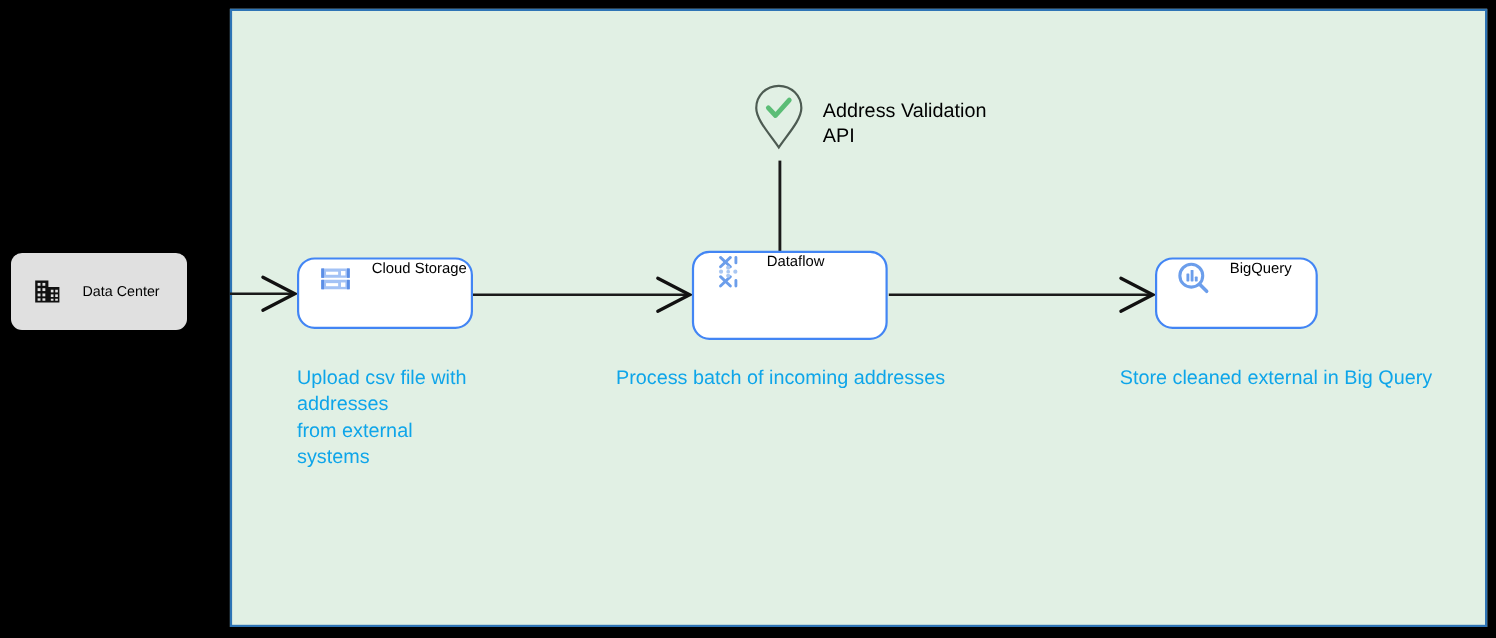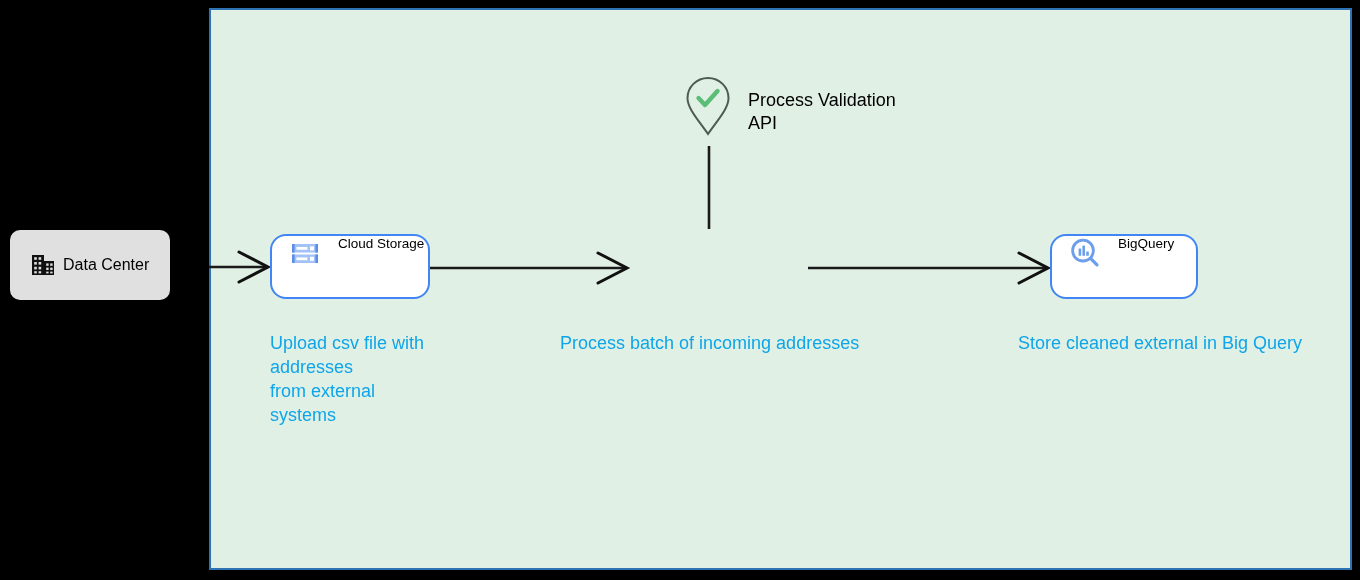--- a/index.html
+++ b/index.html
@@ -7,21 +7,21 @@
        font-family:"Liberation Sans",sans-serif;color:#000;}
   #stage{position:absolute;left:0;top:0;width:1360px;height:580px;}
 
   .panel{position:absolute;left:209px;top:8px;width:1143px;height:562px;
          background:#e1f0e4;border:2px solid #2e74b5;box-sizing:border-box;}
 
   .dc-box{position:absolute;left:10px;top:230px;width:160px;height:70px;
           background:#e0e0e0;border-radius:10px;box-sizing:border-box;
           display:flex;align-items:center;}
   .dc-icon{margin-left:19px;width:28px;height:28px;flex:none;}
-  .dc-label{margin-left:6px;font-size:16px;color:#000;line-height:1.2;}
+  .dc-label{margin-left:18px;font-size:13px;color:#000;line-height:1.2;}
 
   .node{position:absolute;background:#ffffff;border:2px solid #4285f4;
         border-radius:16px;box-sizing:border-box;display:flex;align-items:flex-start;}
   .node .nicon{flex:none;width:34px;height:34px;margin-left:16px;}
   .node .nlabel{margin-left:16px;font-size:13.5px;color:#000;white-space:nowrap;}
 
   #node-storage{left:270px;top:234px;width:160px;height:65px;}
   #node-dataflow{left:629px;top:228px;width:178px;height:81px;}
   #node-bigquery{left:1050px;top:234px;width:148px;height:65px;}
 
@@ -90,21 +90,21 @@
     </span>
     <span class="dc-label">Data Center</span>
   </div>
 
   <span class="pin">
     <svg viewBox="0 0 46 60" width="46" height="60">
       <path d="M23 2 C11.5 2 2.5 11 2.5 22.2 C2.5 33 15 46 23 58 C31 46 43.5 33 43.5 22.2 C43.5 11 34.5 2 23 2 Z" fill="none" stroke="#4d5b52" stroke-width="2"></path>
       <polyline points="13.5,22 20,29 32.5,15" fill="none" stroke="#5bbd76" stroke-width="4.4" stroke-linecap="round" stroke-linejoin="round"></polyline>
     </svg>
   </span>
-  <div class="api-label">Process Validation
+  <div class="api-label">Address Validation
 API</div>
 
   <div class="node" id="node-storage">
     <span class="nicon">
       <svg viewBox="0 0 34 34" width="34" height="34">
         <g>
           <rect x="4" y="8" width="26" height="8.6" rx="1" fill="#a3c2f5"></rect>
           <rect x="4" y="8" width="2.6" height="8.6" fill="#5b8ee6"></rect>
           <rect x="27.4" y="8" width="2.6" height="8.6" fill="#5b8ee6"></rect>
           <rect x="8.4" y="11" width="11" height="2.8" fill="#ffffff"></rect>
@@ -115,20 +115,42 @@
           <rect x="4" y="18.4" width="2.6" height="8.6" fill="#5b8ee6"></rect>
           <rect x="27.4" y="18.4" width="2.6" height="8.6" fill="#5b8ee6"></rect>
           <rect x="8.4" y="21.4" width="11" height="2.8" fill="#ffffff"></rect>
           <rect x="22" y="20.8" width="4" height="4" fill="#ffffff"></rect>
         </g>
       </svg>
     </span>
     <span class="nlabel">Cloud Storage</span>
   </div>
 
+  <div class="node" id="node-dataflow">
+    <span class="nicon">
+      <svg viewBox="0 0 34 34" width="34" height="34">
+        <g stroke="#6c9eeb" stroke-width="2.6" fill="none" stroke-linecap="round">
+          <path d="M8 4 L17 12.5"></path>
+          <path d="M17 4 L8 12.5"></path>
+          <path d="M8 30 L17 21.5"></path>
+          <path d="M17 30 L8 21.5"></path>
+          <path d="M22 4 L22 9"></path>
+          <path d="M22 30 L22 25"></path>
+        </g>
+        <g fill="#a9c7f2">
+          <circle cx="8.5" cy="17" r="1.9"></circle>
+          <circle cx="15" cy="13.3" r="1.9"></circle>
+          <circle cx="15" cy="20.7" r="1.9"></circle>
+          <circle cx="21.5" cy="17" r="1.9"></circle>
+          <circle cx="15" cy="17" r="1.7"></circle>
+        </g>
+      </svg>
+    </span>
+    <span class="nlabel">Dataflow</span>
+  </div>
 
   <div class="node" id="node-bigquery">
     <span class="nicon">
       <svg viewBox="0 0 34 34" width="34" height="34">
         <circle cx="15" cy="14.6" r="10.4" fill="none" stroke="#6c9eeb" stroke-width="2.8"></circle>
         <g fill="#6c9eeb">
           <rect x="10.6" y="12.6" width="2.6" height="7.2" rx="0.6"></rect>
           <rect x="14.4" y="9.4" width="2.6" height="10.4" rx="0.6"></rect>
           <rect x="18.2" y="15.4" width="2.6" height="4.4" rx="0.6"></rect>
         </g>

